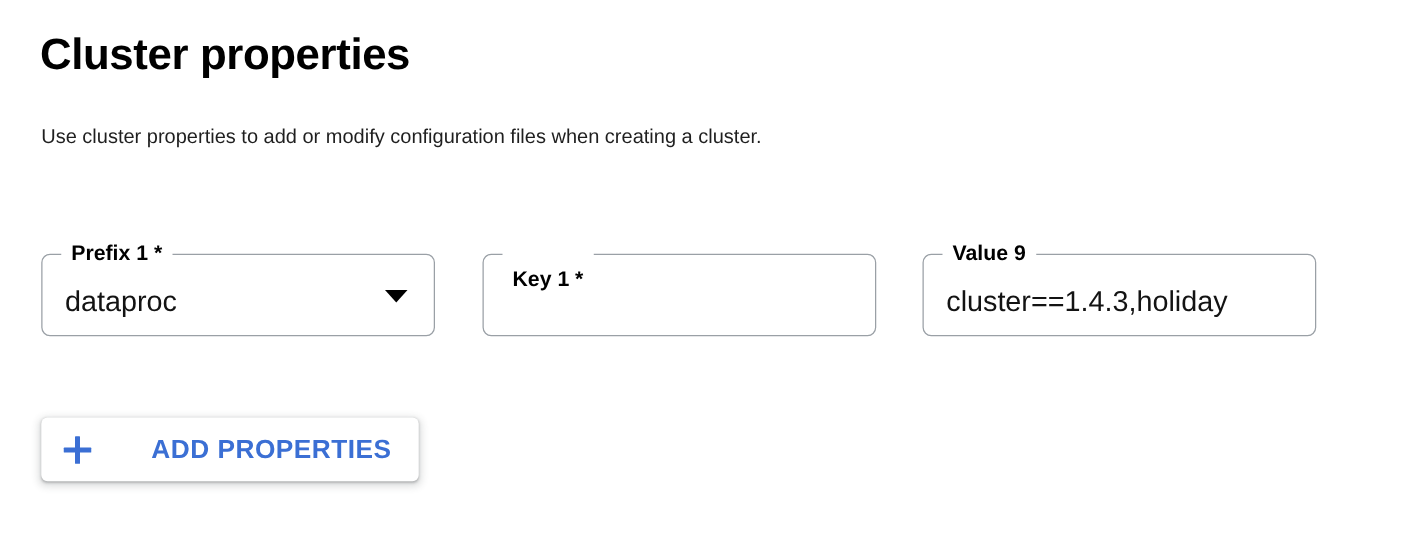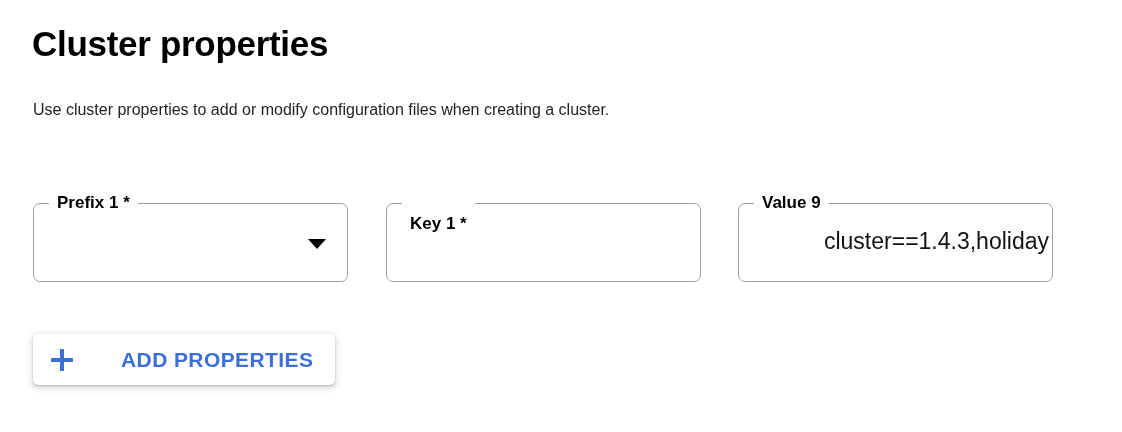--- a/index.html
+++ b/index.html
@@ -53,23 +53,22 @@
     left: 33px;
     top: 203px;
     width: 1060px;
     height: 80px;
   }
 
   .field {
     position: absolute;
     top: 0;
     width: 315px;
-    height: 79px;
+    height: 66px;
     box-sizing: border-box;
-    text-align: right;
   }
 
   .field.col-1 { left: 0px; }
   .field.col-2 { left: 353px; }
   .field.col-3 { left: 705px; }
 
   
   .outline {
     position: absolute;
     left: 0;
@@ -193,20 +192,23 @@
   <div class="page-title">Cluster properties</div>
 
   <div class="page-description">Use cluster properties to add or modify configuration files when creating a cluster.</div>
 
   <div class="field-row">
 
     <div class="field col-1">
       <div class="outline"></div>
       <div class="notch-mask" style="left: 16px; width: 88.7656px;"></div>
       <div class="field-label" style="left:24px;">Prefix 1 *</div>
+      <div class="field-value-wrap">
+        <span class="field-value">dataproc</span>
+      </div>
       <span class="select-arrow"></span>
     </div>
 
     <div class="field col-2">
       <div class="outline"></div>
       <div class="notch-mask" style="left: 16px; width: 72.7031px;"></div>
       <div class="field-label" style="left:24px;margin-top:21px;">Key 1 *</div>
     </div>
 
     <div class="field col-3">

